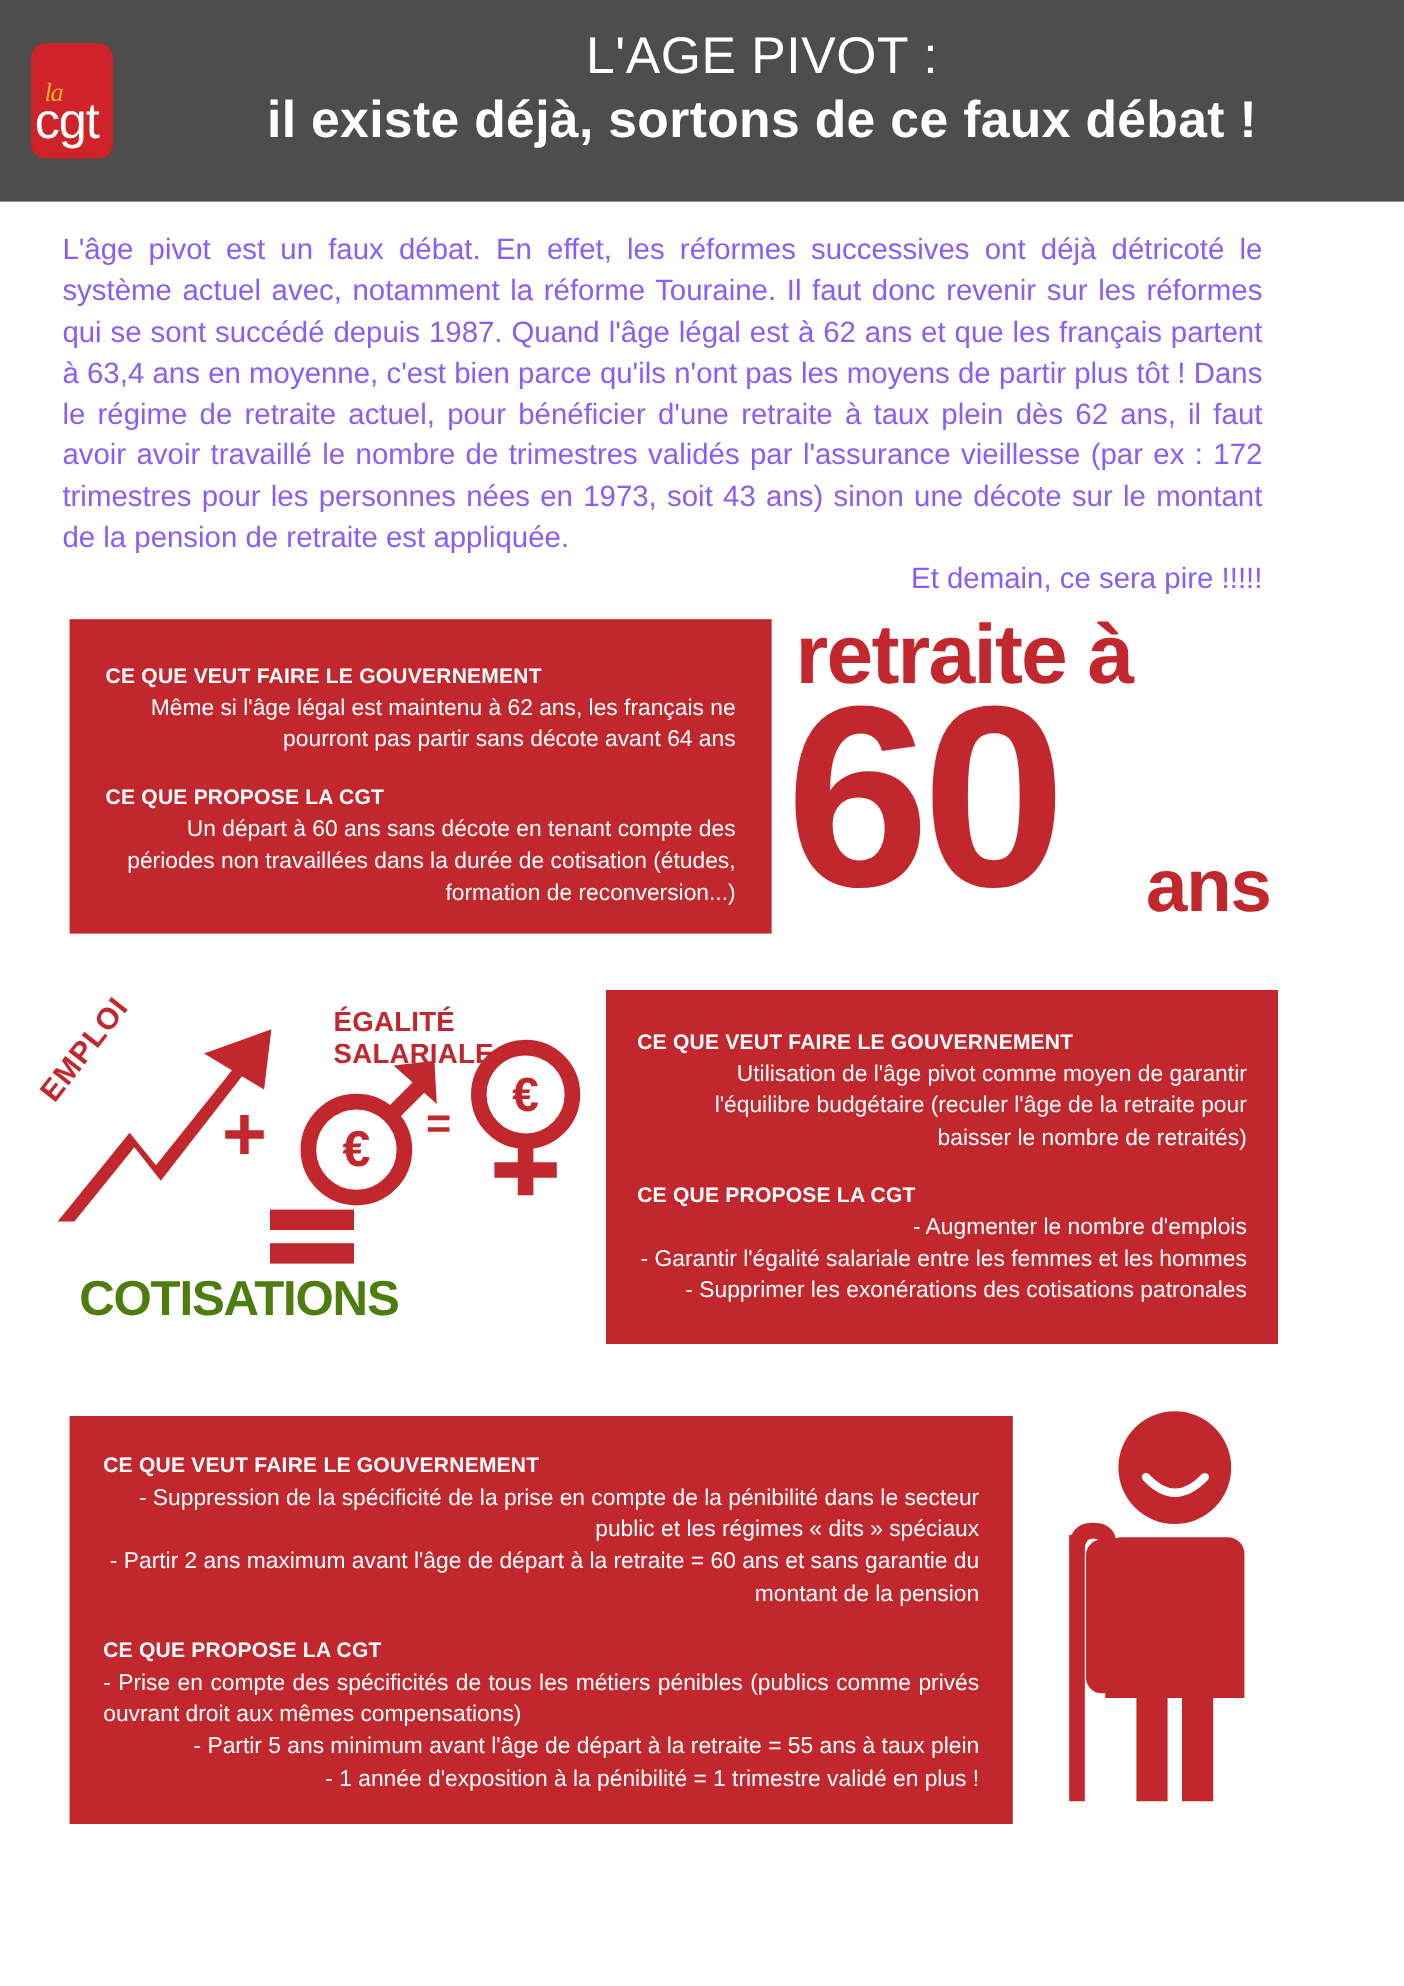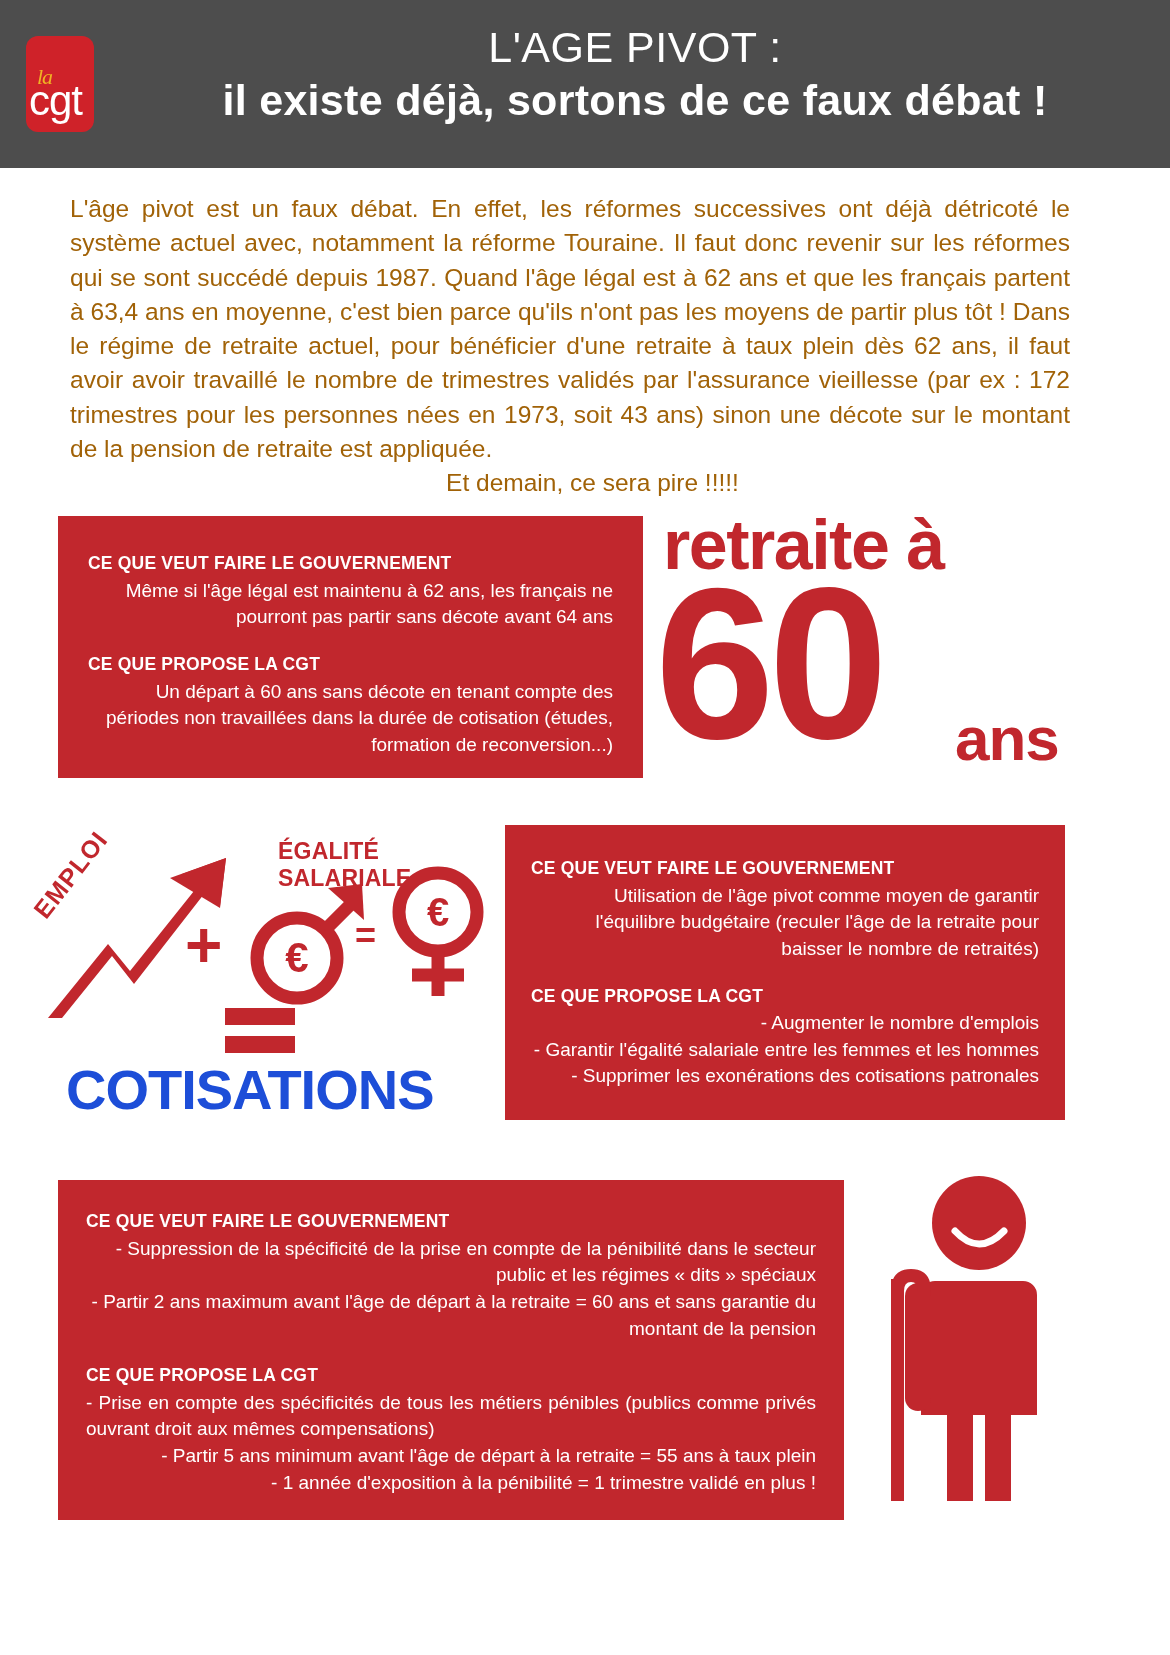--- a/index.html
+++ b/index.html
@@ -43,25 +43,25 @@
     font-size:43px;font-weight:normal;line-height:1.18;
     letter-spacing:0.5px;
   }
   .title-2{
     font-size:43px;font-weight:bold;line-height:1.18;
     letter-spacing:0.3px;margin-top:2px;
   }
 
   
   .intro{
-    position:absolute;left:70px;top:192px;width:1000px;
-    font-size:24.5px;line-height:1.40;color:#a16207;
+    position:absolute;left:52px;top:192px;width:1000px;
+    font-size:24.5px;line-height:1.40;color:#8b5cf6;
     text-align:justify;
   }
-  .intro .last-line{display:block;text-align:center;margin-left:45px;}
+  .intro .last-line{display:block;text-align:right;margin-left:45px;}
 
   
   .redbox{
     position:absolute;background:#c1272d;color:#ffffff;
     box-sizing:border-box;
   }
   .rb-head{
     font-size:17.5px;font-weight:bold;letter-spacing:0.2px;
     margin:0 0 3px 0;line-height:1.3;
   }
@@ -111,21 +111,21 @@
     position:absolute;left:8px;top:88px;
     color:#c1272d;font-size:25px;font-weight:bold;letter-spacing:1px;
     transform:rotate(-52deg);transform-origin:left top;
   }
   .cot-equals{
     position:absolute;left:205px;top:190px;width:70px;
   }
   .cot-equals i{display:block;height:17px;background:#c1272d;margin-bottom:11px;}
   .cotisations{
     position:absolute;left:46px;top:244px;
-    color:#1d4ed8;font-size:56px;font-weight:bold;letter-spacing:-1px;line-height:1;
+    color:#4d7c0f;font-size:41px;font-weight:bold;letter-spacing:-1px;line-height:1;
   }
 
   
   .person{position:absolute;left:865px;top:1175px;width:210px;height:330px;}
 
   svg{display:block;}
 </style>
 </head>
 <body>
 

